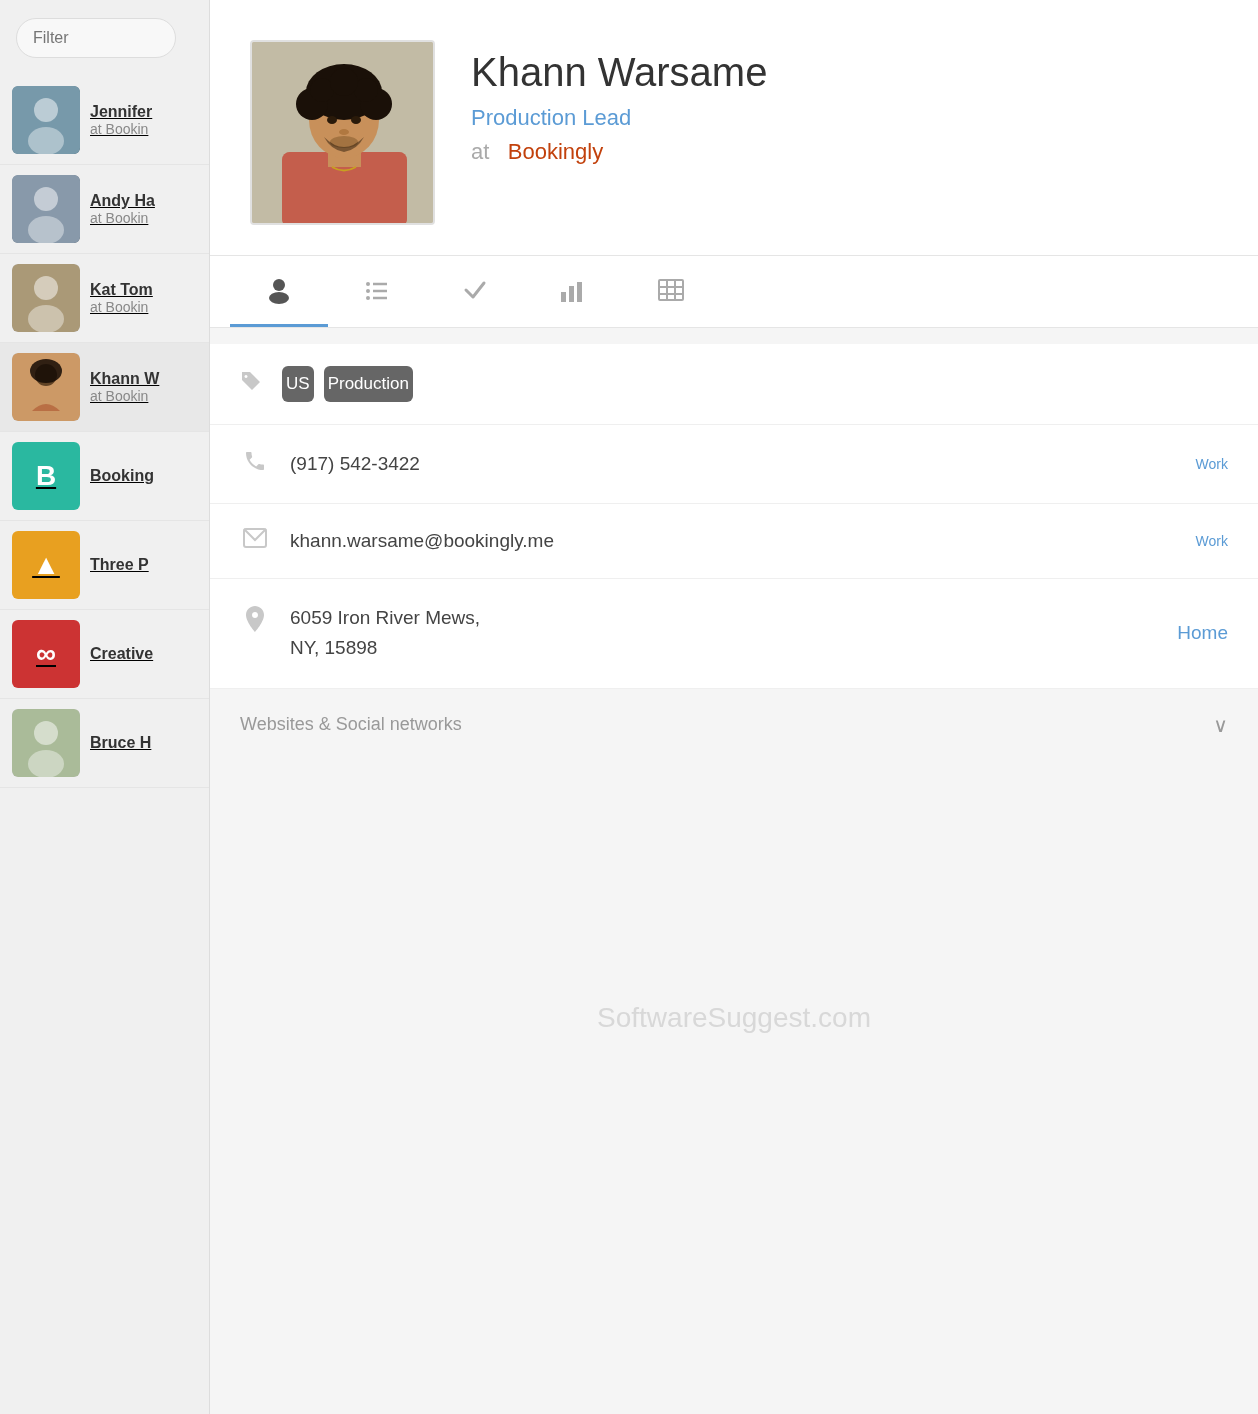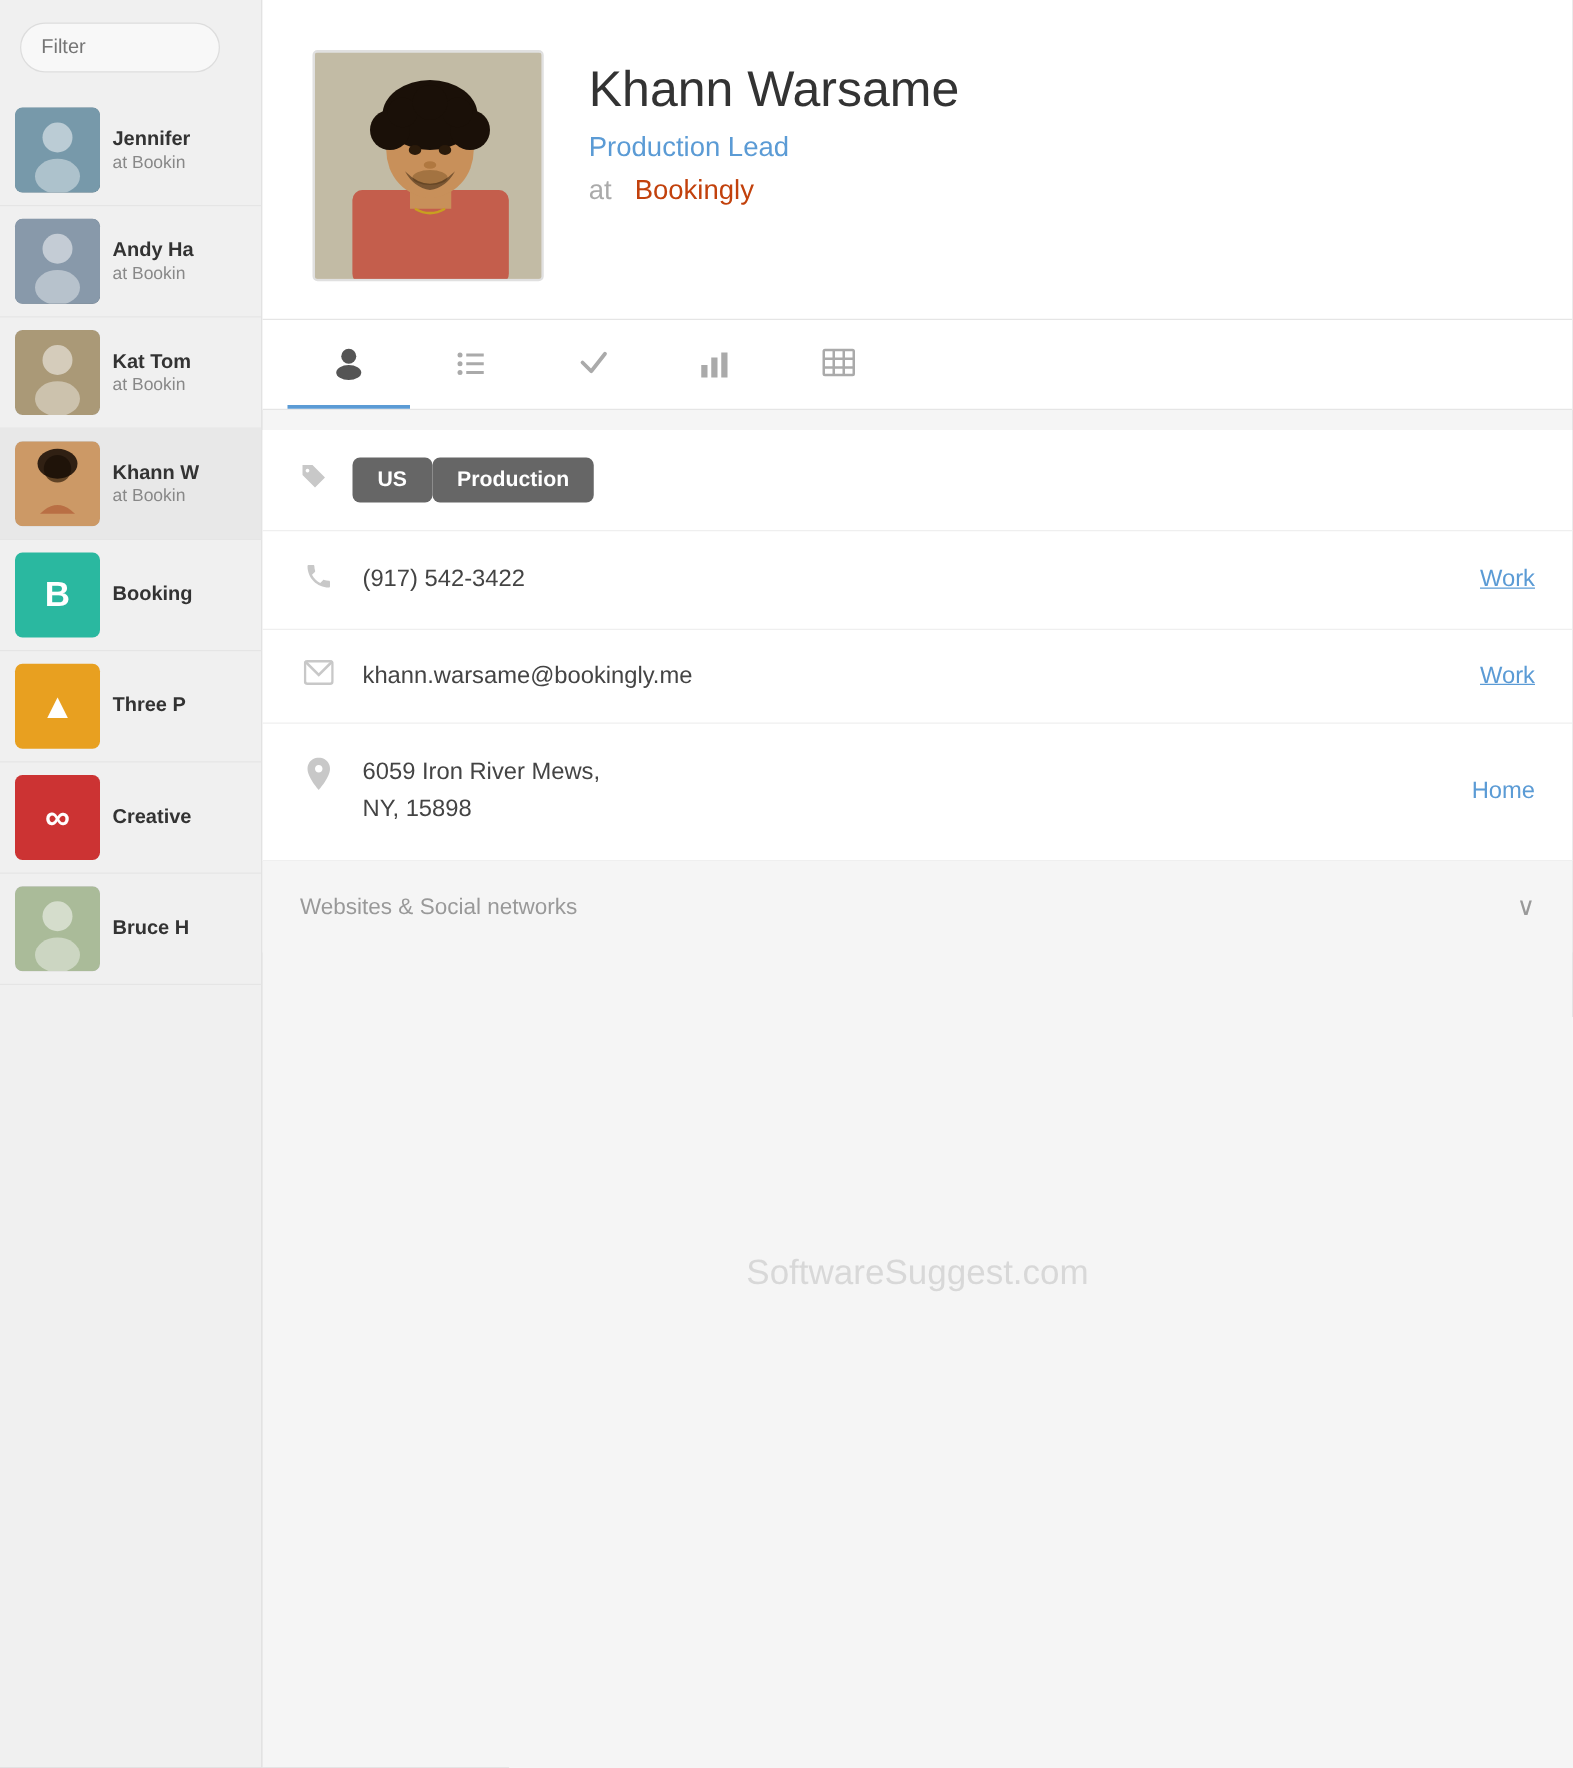--- a/index.html
+++ b/index.html
@@ -14,20 +14,21 @@
 
     
     .sidebar {
       position: absolute;
       left: 0;
       top: 0;
       width: 210px;
       height: 1414px;
       background: #f0f0f0;
       border-right: 1px solid #ddd;
+      text-decoration: underline;
     }
 
     .sidebar-filter {
       padding: 18px 16px;
     }
 
     .filter-input {
       width: 160px;
       height: 40px;
       border-radius: 20px;
@@ -208,24 +209,24 @@
       color: #c8c8c8;
       font-size: 22px;
       margin-right: 20px;
     }
 
     .tag-pill {
       display: inline-block;
       background: #666;
       color: white;
       border-radius: 6px;
-      padding: 8px 20px;
+      padding: 8px 4px;
       font-size: 17px;
-      font-weight: 700;
-      margin-right: 0;
+      font-weight: 400;
+      margin-right: 10px;
     }
 
     
     .detail-row {
       display: flex;
       align-items: center;
       padding: 24px 30px;
       border-bottom: 1px solid #efefef;
     }
 
@@ -237,24 +238,23 @@
       text-align: center;
     }
 
     .detail-value {
       font-size: 19px;
       color: #444;
       flex: 1;
     }
 
     .detail-label {
-      font-size: 19px;
+      font-size: 14px;
       color: #5b9bd5;
       cursor: pointer;
-      text-decoration: underline;
     }
 
     
     .address-row {
       display: flex;
       align-items: flex-start;
       padding: 24px 30px;
       border-bottom: 1px solid #efefef;
     }
 

